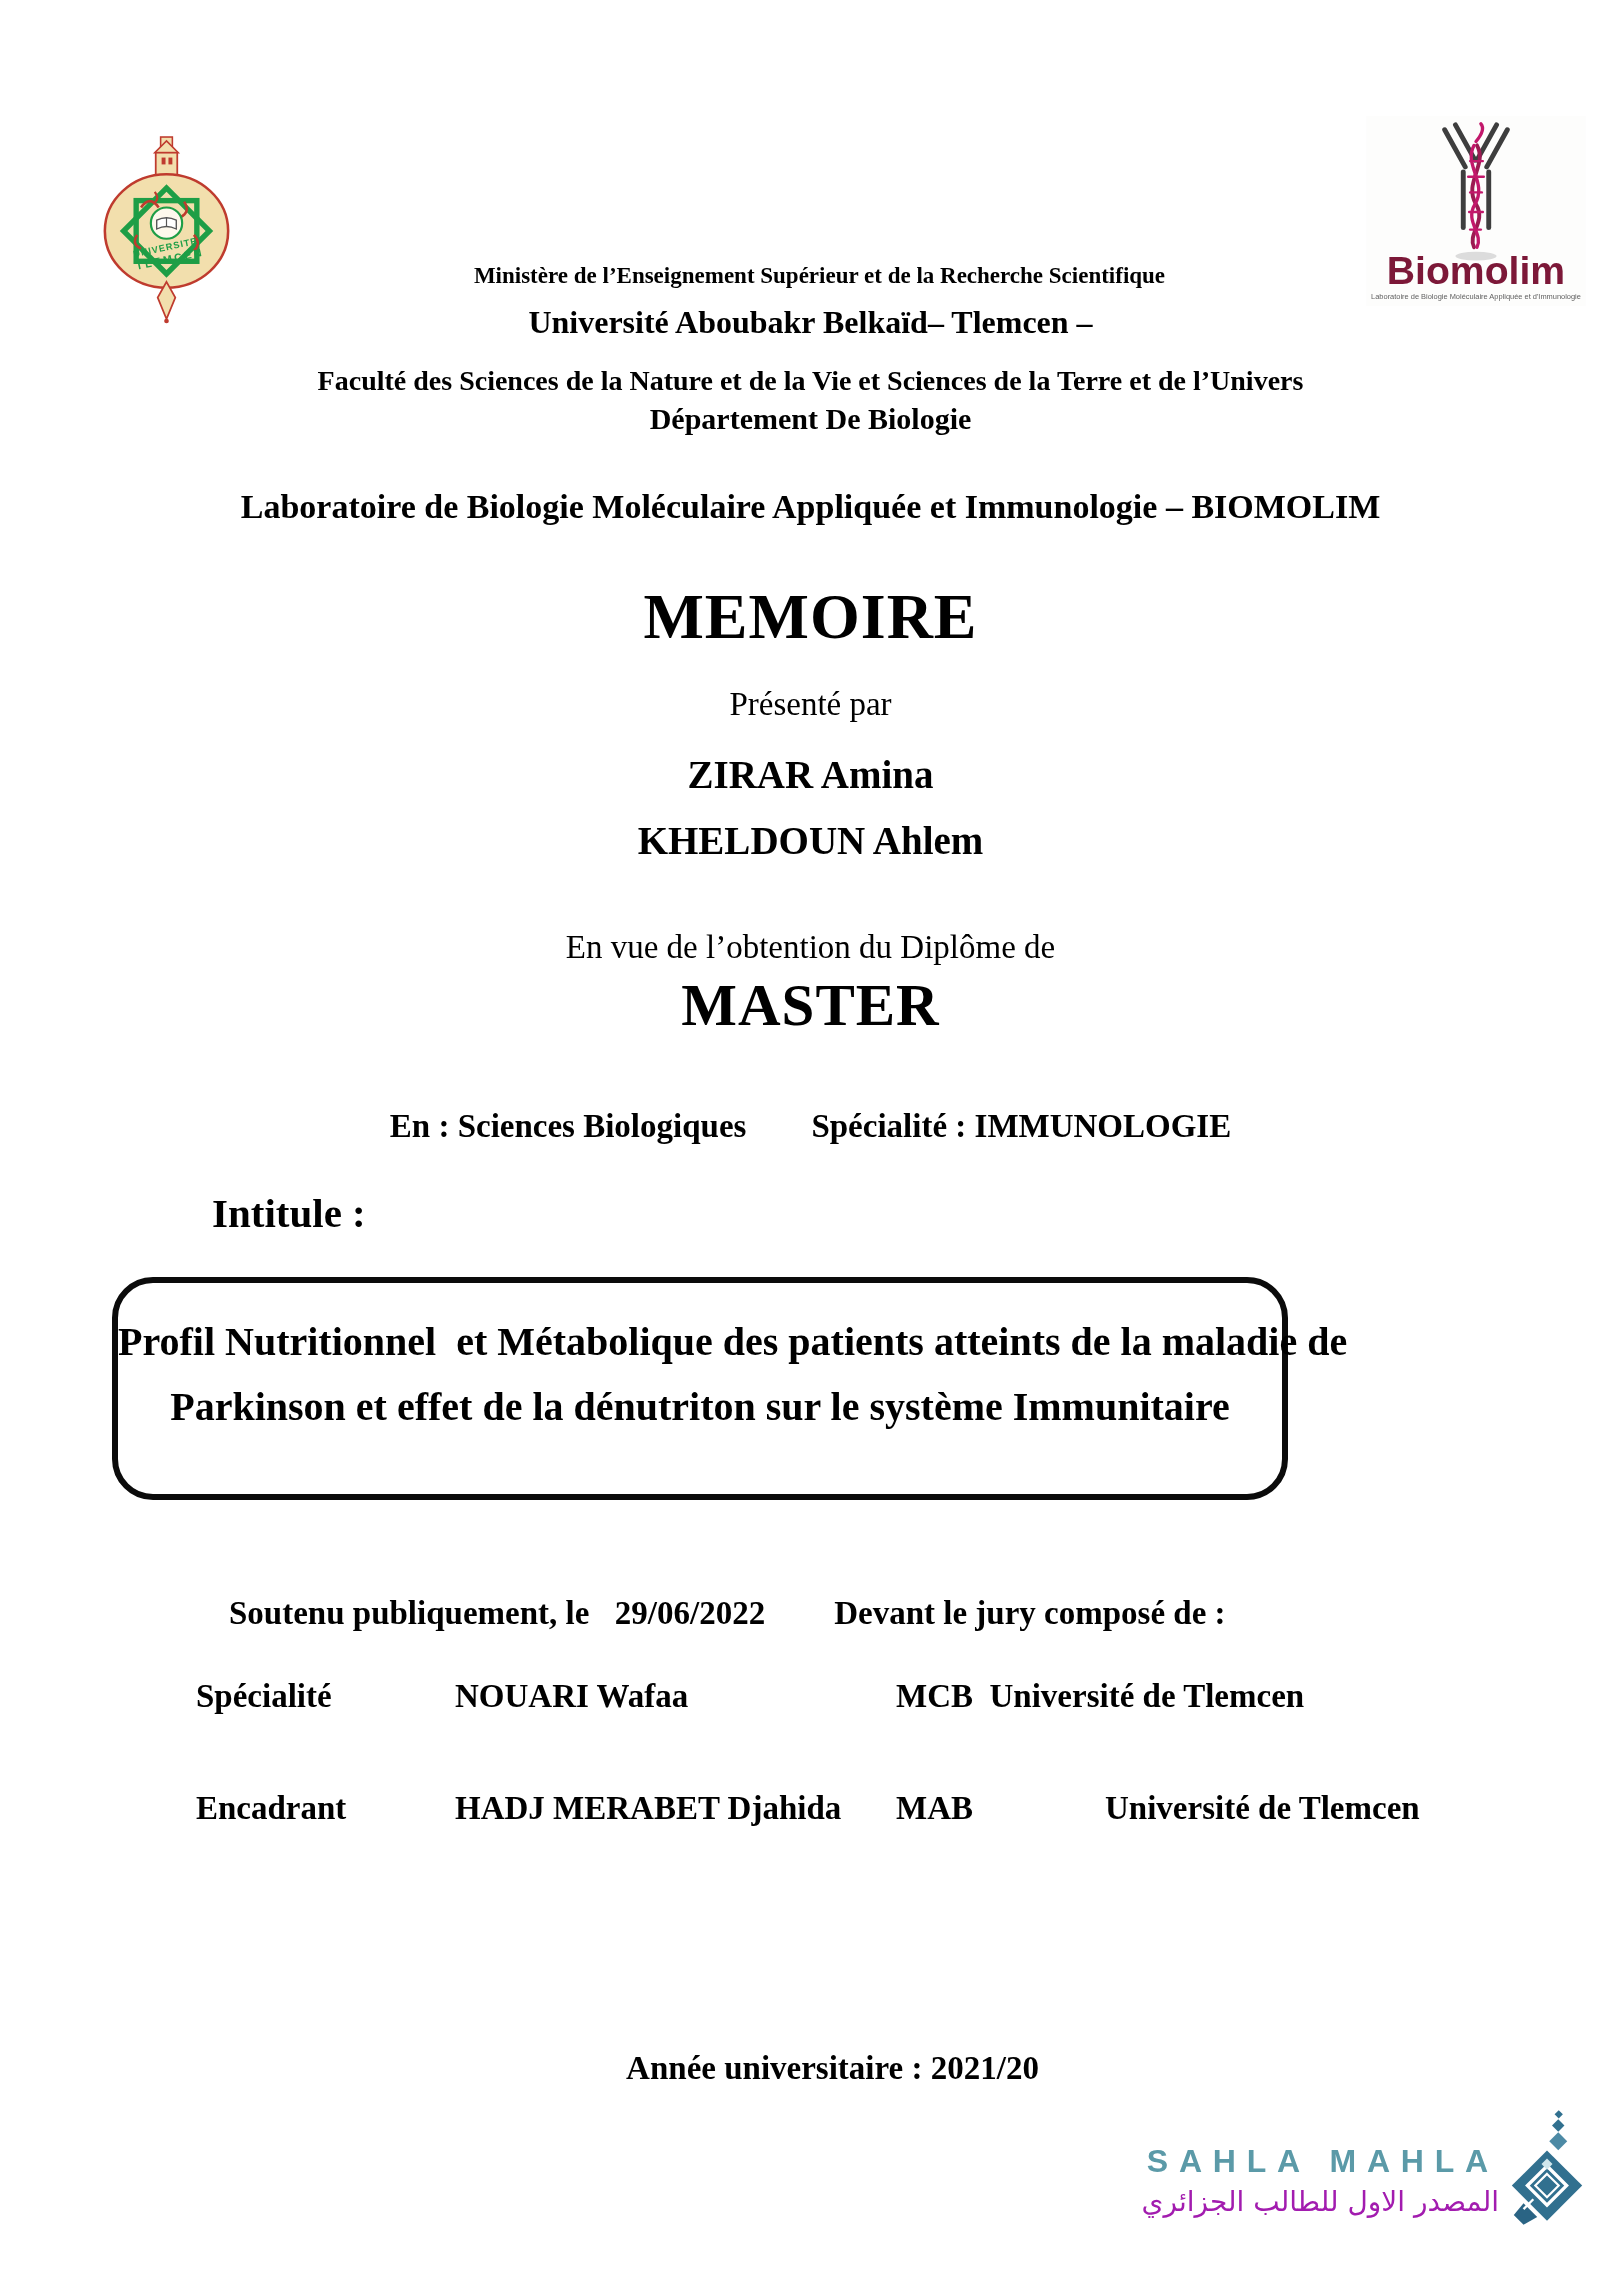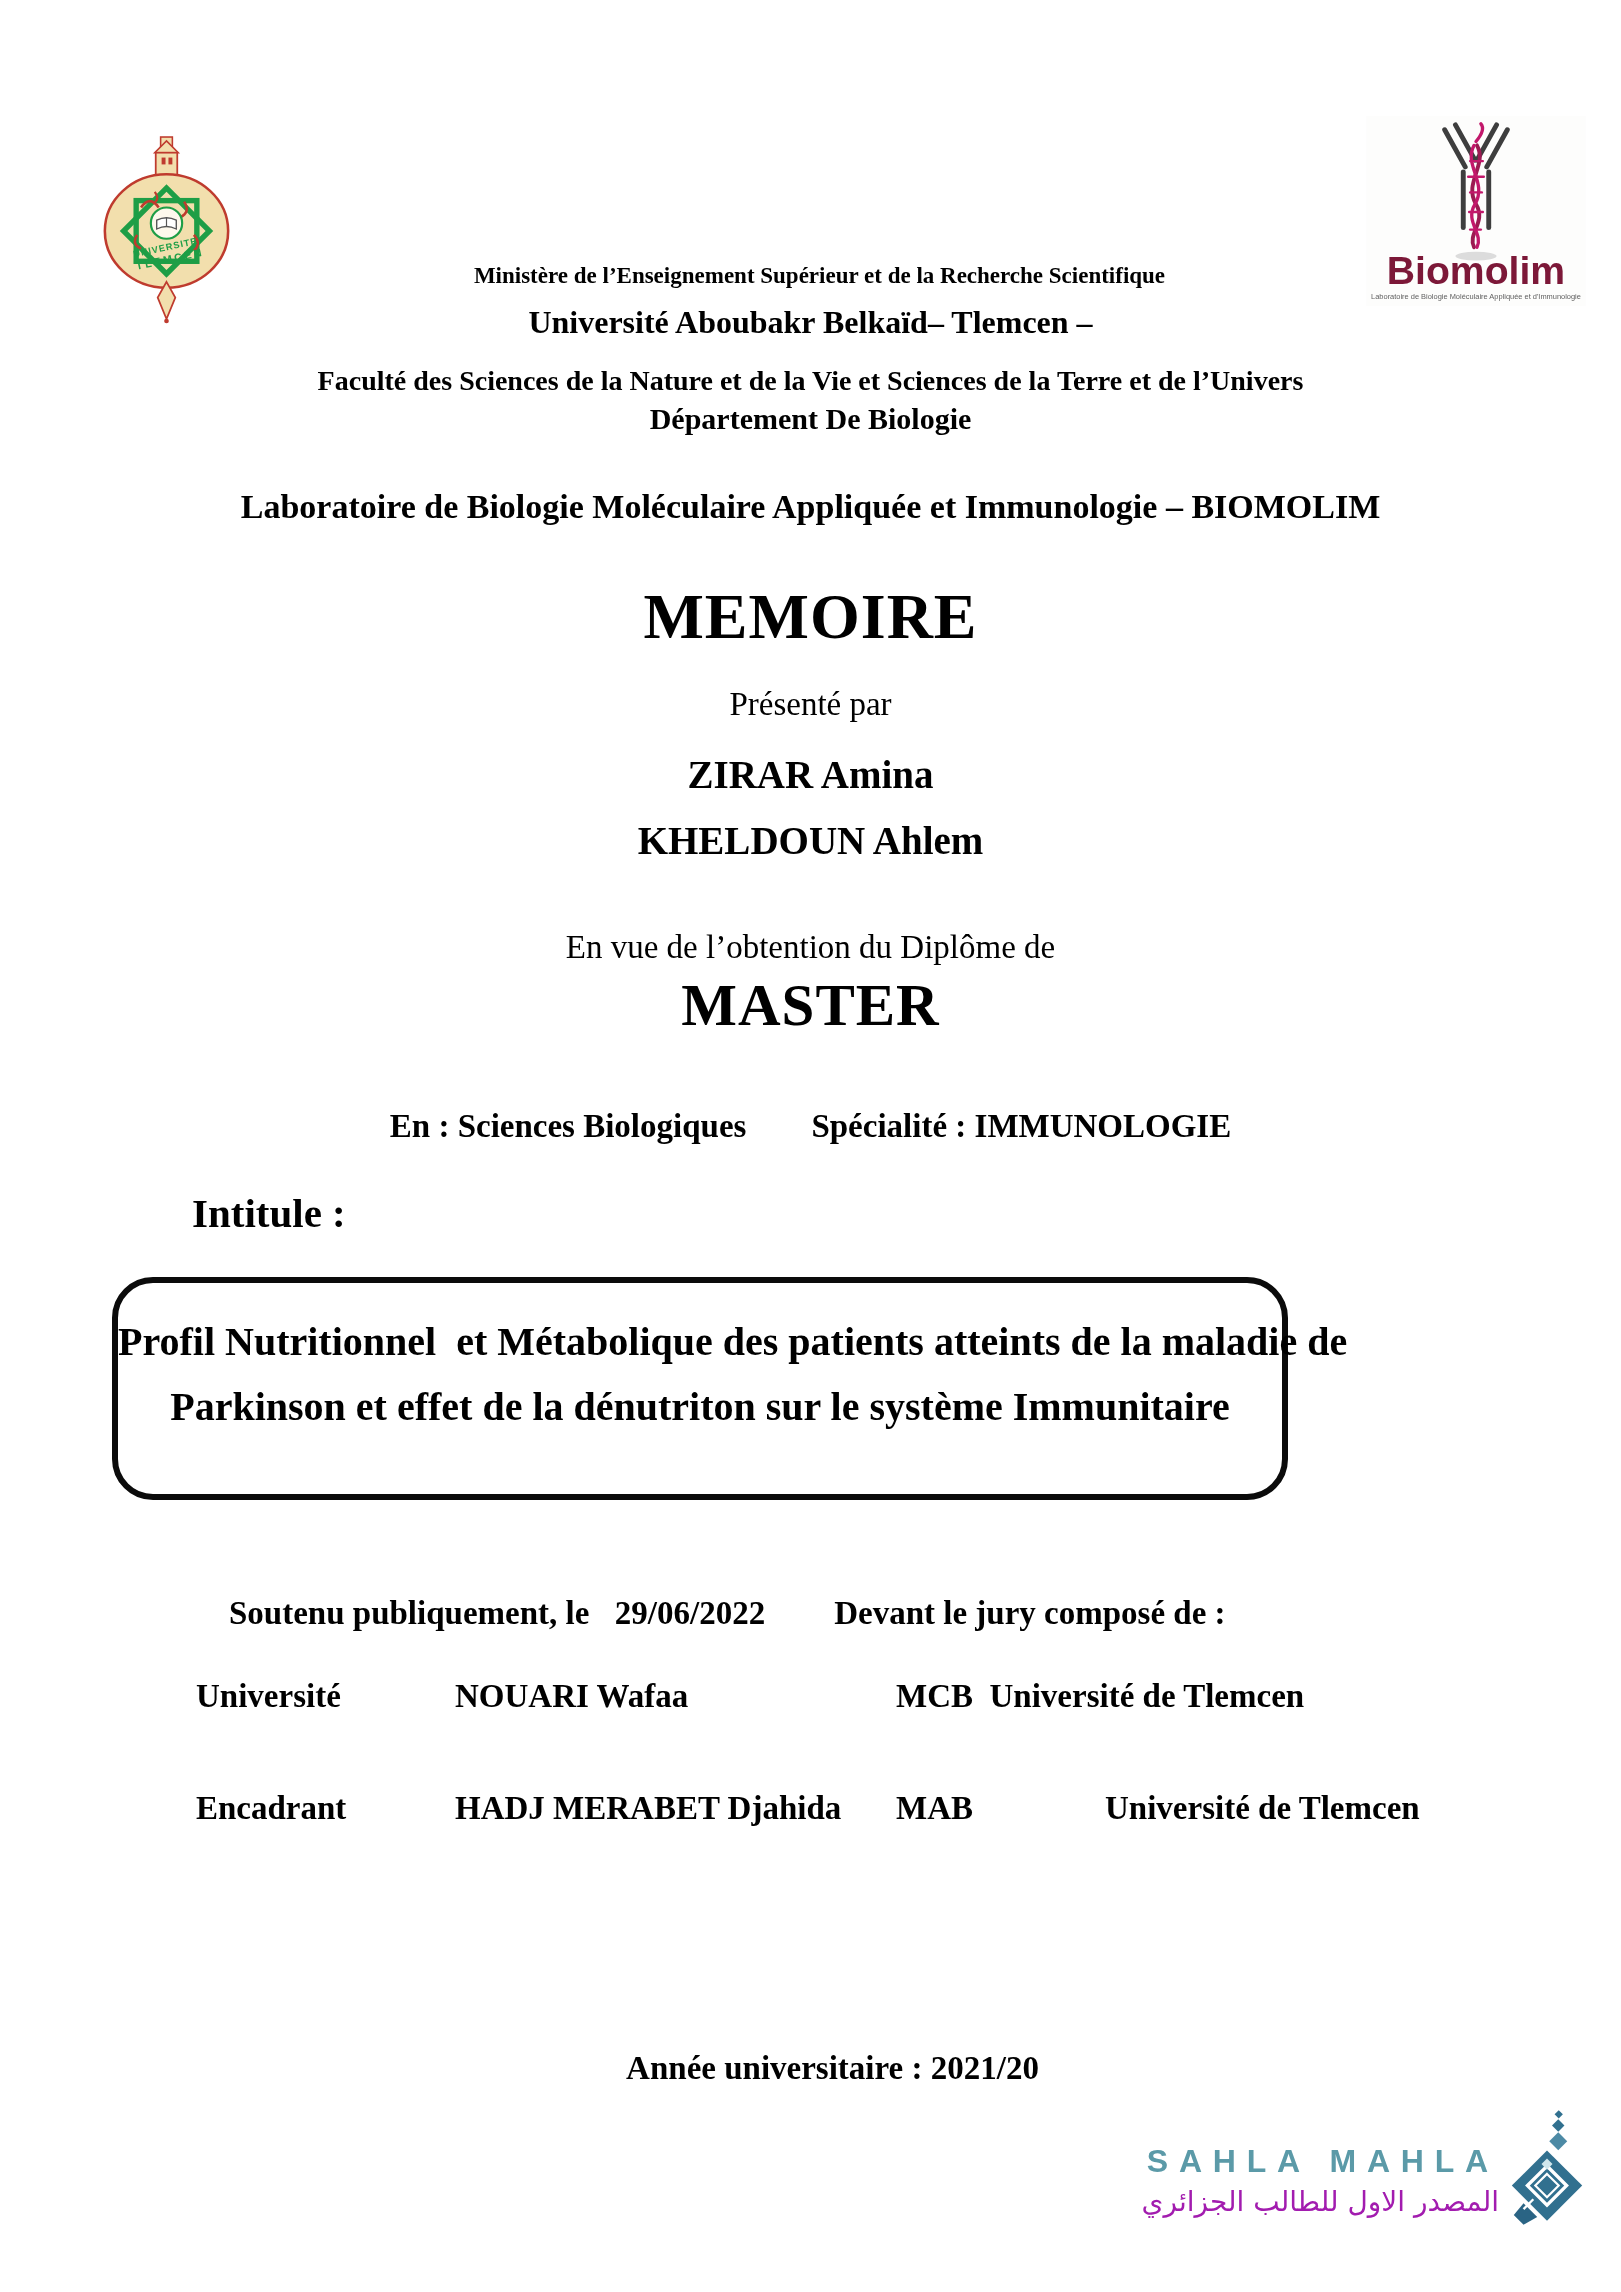--- a/index.html
+++ b/index.html
@@ -2,21 +2,21 @@
 <html><head>
 <meta charset="utf-8">
 <style>
   * { margin:0; padding:0; box-sizing:border-box; }
   html,body { background:#ffffff; }
   body { width:1621px; height:2293px; position:relative; font-family:"Liberation Serif","DejaVu Serif",serif; color:#000; overflow:hidden; }
   .page { position:absolute; inset:0; background:#fff; }
 
   .line { position:absolute; left:0; right:0; text-align:center; font-weight:bold; white-space:pre; line-height:1.15; }
   .reg  { font-weight:normal; }
-  .leftal { text-align:center; right:auto; }
+  .leftal { text-align:center; right:auto;margin-left:20px; }
 
   .fs-republic   { font-size:36px; }
   .fs-ministry   { font-size:23px;padding-left:18px; }
   .fs-university { font-size:32px; }
   .fs-faculty    { font-size:28px; }
   .fs-dept       { font-size:30px; }
   .fs-lab        { font-size:34px; }
   .fs-memoire    { font-size:64px; letter-spacing:1px; }
   .fs-presente   { font-size:33px; }
   .fs-author     { font-size:39px; }
@@ -143,21 +143,21 @@
   <div class="title-box">
     <div class="bt bt1 fs-boxtitle">Profil Nutritionnel  et Métabolique des patients atteints de la maladie de</div>
     <div class="bt fs-boxtitle">Parkinson et effet de la dénutriton sur le système Immunitaire</div>
   </div>
 
   <div class="defense-line">
     <span>Soutenu publiquement, le</span><span class="date">29/06/2022</span><span class="suffix">Devant le jury composé de :</span>
   </div>
 
   <div class="jury-row" style="top:1678px">
-    <span class="jr-role">Université</span>
+    <span class="jr-role">Spécialité</span>
     <span class="jr-name">NOUARI Wafaa</span>
     <span class="jr-creds">MCB  Université de Tlemcen</span>
   </div>
   <div class="jury-row" style="top:1790px">
     <span class="jr-role">Encadrant</span>
     <span class="jr-name">HADJ MERABET Djahida</span>
     <span class="jr-creds">MAB                Université de Tlemcen</span>
   </div>
 
   <div class="line fs-body" style="top:2050px">Année universitaire : 2021/20</div>

